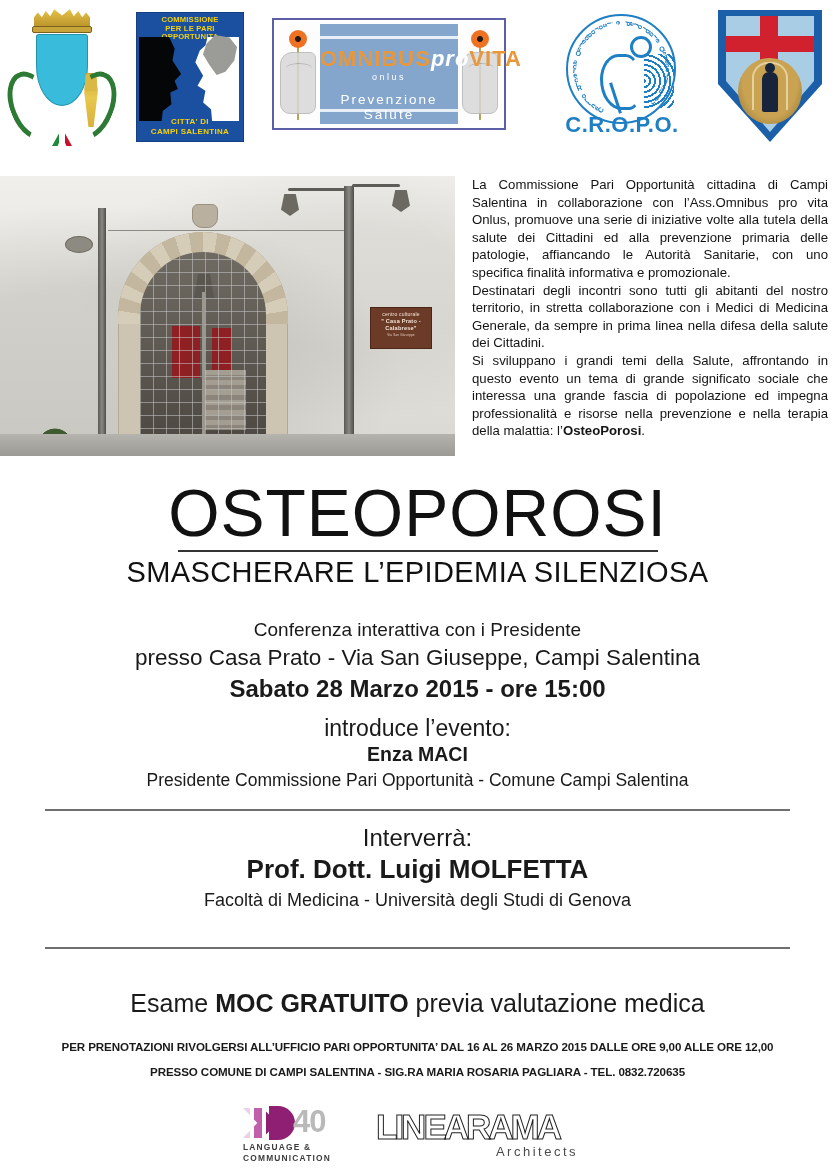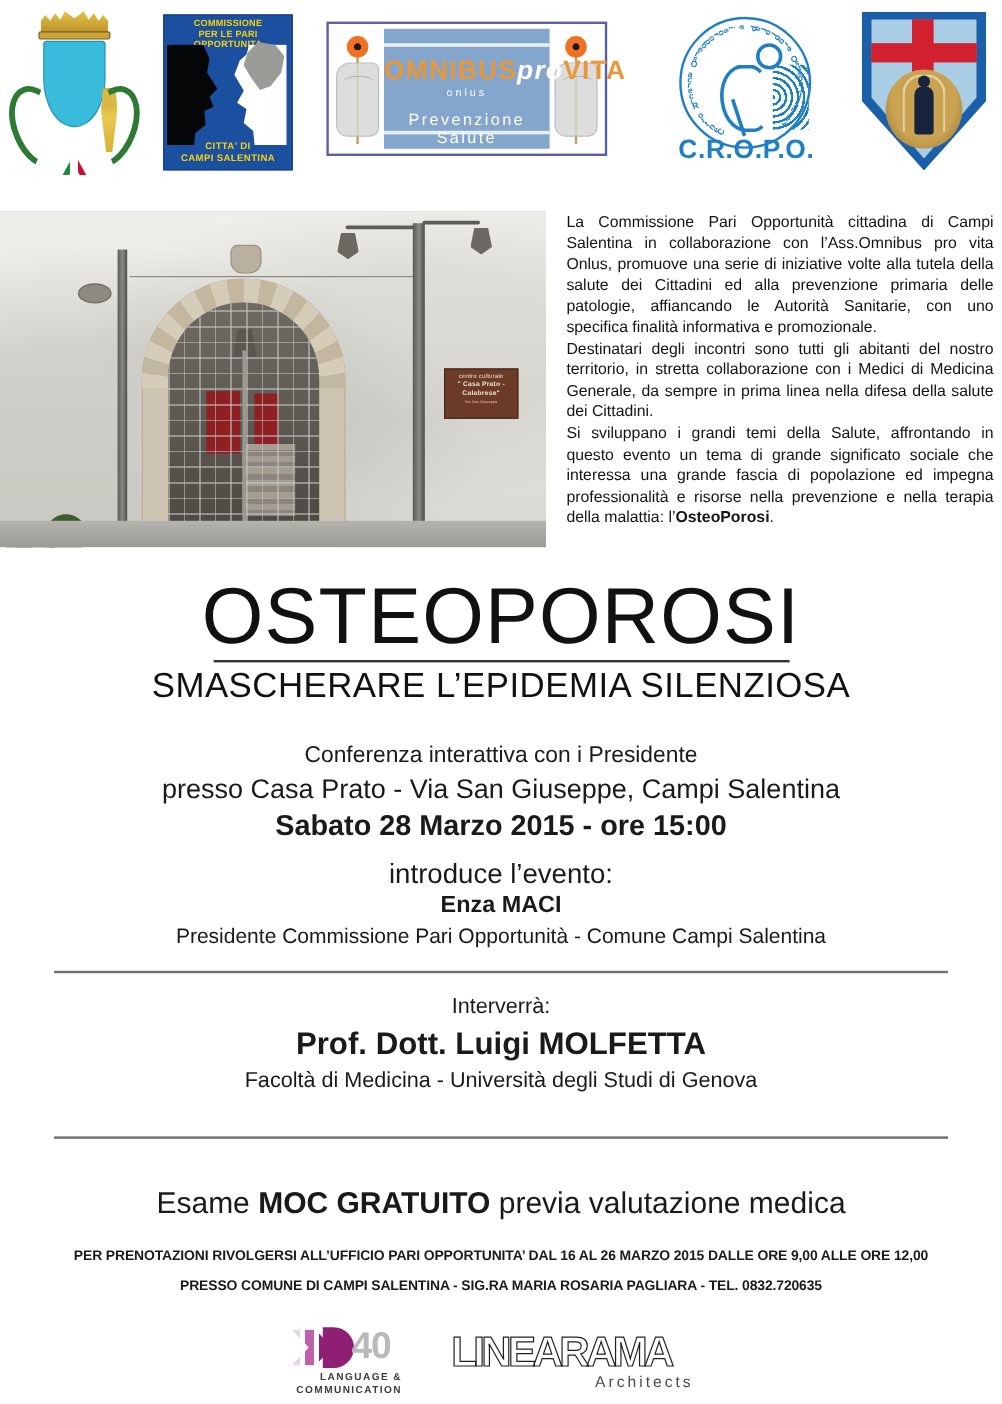--- a/index.html
+++ b/index.html
@@ -263,21 +263,21 @@
   .s-role  { font-size:23px; line-height:25px; }
   .s-name  { font-size:19.5px; line-height:27px; font-weight:bold; }
   .s-aff   { font-size:17.5px; line-height:25px; }
 
   .divider { position:absolute; left:45px; width:745px; height:2px;
       background:#6f6f6f; }
   #divider-1 { top:809px; }
   #divider-2 { top:947px; }
 
   .speakers2 { position:absolute; left:0; top:825px; width:835px; text-align:center; }
-  .s2-role { font-size:18px; line-height:26px; }
+  .s2-role { font-size:24px; line-height:26px; }
   .s2-name { font-size:26px; line-height:36px; font-weight:bold; }
   .s2-aff  { font-size:18px; line-height:26px; }
 
   .moc { position:absolute; left:0; top:986px; width:835px; text-align:center;
       font-size:25px; line-height:34px; }
   .moc b { font-weight:bold; }
 
   .booking { position:absolute; left:0; top:1034px; width:835px; text-align:center;
       font-size:11.6px; line-height:25px; font-weight:bold; letter-spacing:-.1px; }
 
@@ -287,21 +287,21 @@
   .d40-chev { position:absolute; left:0; top:2px; width:34px; height:30px;
       background:
         linear-gradient(90deg, #e9d2e4 0 7px, transparent 7px 11px,
                          #c060ab 11px 19px, transparent 19px 23px,
                          #8e1f72 23px 34px);
       clip-path: polygon(0% 0%, 58% 0%, 100% 50%, 58% 100%, 0% 100%, 42% 50%); }
   .d40-d { position:absolute; left:26px; top:0; width:26px; height:34px;
       background:#8e1f72; border-radius:0 17px 17px 0; }
   .d40-40 { position:absolute; left:50px; top:-2px; font-size:31px; font-weight:bold;
       color:#b9b9b9; letter-spacing:-1px; }
-  .d40-text { position:absolute; left:0; top:36px; width:92px; text-align:right;
+  .d40-text { position:absolute; left:0; top:36px; width:92px; text-align:left;
       font-size:8.4px; line-height:10.5px; letter-spacing:1.2px; color:#3c3c3c;
       font-weight:600; }
   #logo-linearama { position:absolute; left:376px; top:6px; width:210px; height:56px; }
   .lin-word { font-size:35px; line-height:38px; font-weight:bold; letter-spacing:-3px;
       color:#1d1d1d; -webkit-text-stroke:1px #1d1d1d; color:transparent; }
   .lin-sub { text-align:right; font-size:13px; letter-spacing:2.5px; color:#4a4a4a;
       margin-top:-2px; padding-right:8px; }
 </style>
 </head>
 <body>

